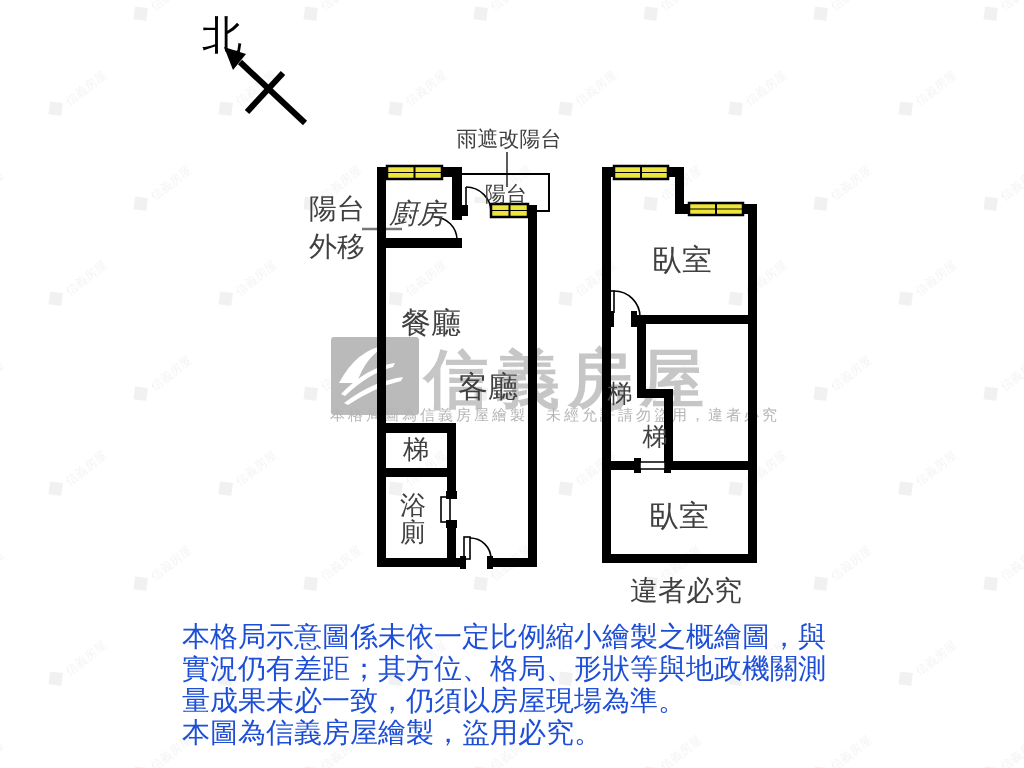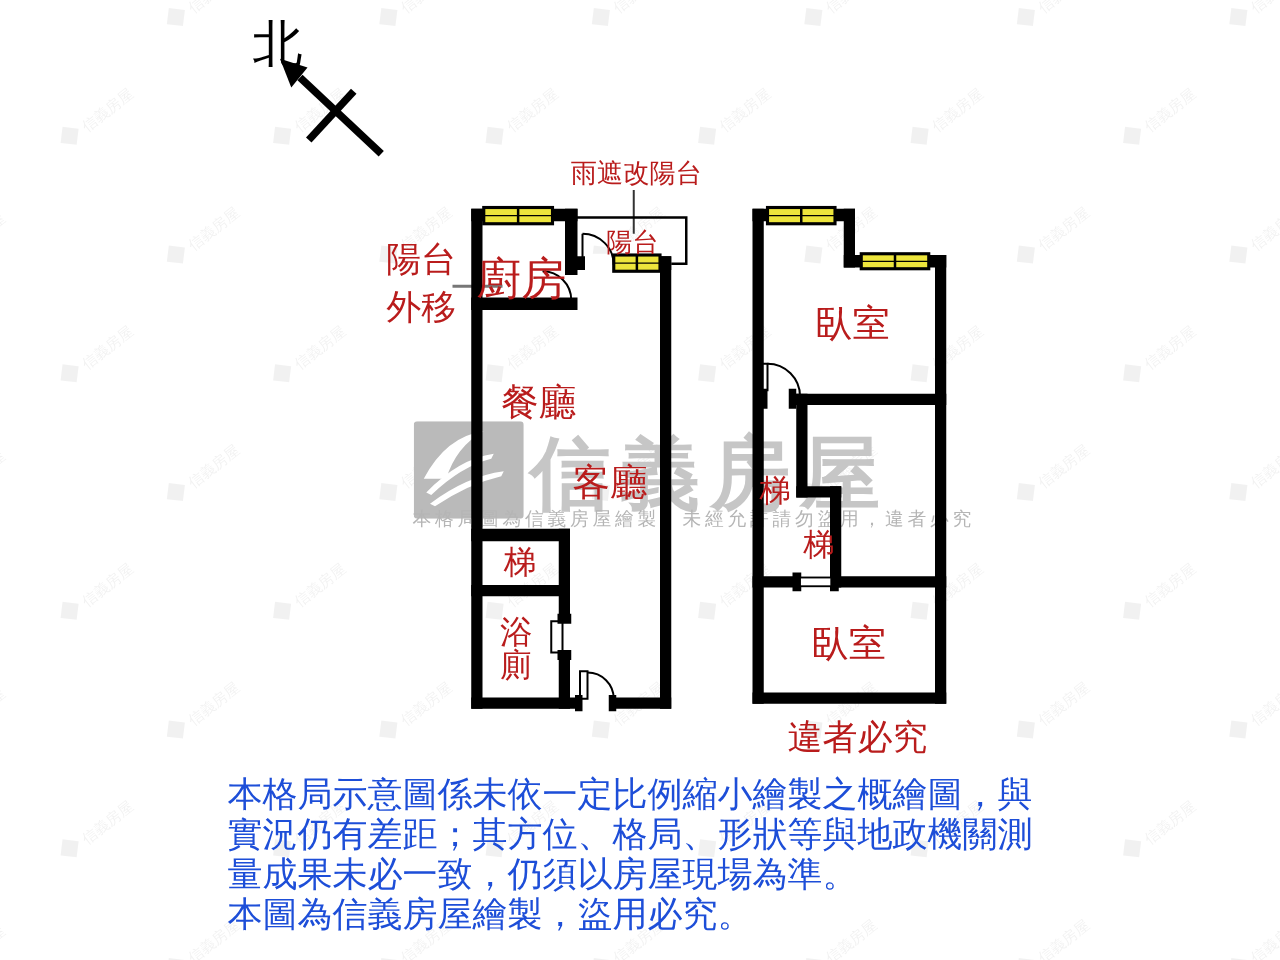--- a/index.html
+++ b/index.html
@@ -7,21 +7,21 @@
           font-family:"Liberation Serif", serif;}
   .tile{position:absolute;opacity:0.05;transform:rotate(-38deg);font-size:12px;color:#000;
         white-space:nowrap;font-family:"Liberation Sans", sans-serif;}
   .tile .dia{display:inline-block;width:13px;height:13px;background:#000;transform:rotate(45deg);margin-right:6px;}
   .wm-logo{position:absolute;left:331px;top:337px;width:88px;height:78px;}
   .wm-brand{position:absolute;left:424px;top:336px;width:290px;font-size:64px;font-weight:bold;
             letter-spacing:8px;color:#c6c6c6;white-space:nowrap;}
   .wm-notice{position:absolute;left:330px;top:406px;font-size:15px;letter-spacing:3px;color:#b5b5b5;
              white-space:nowrap;}
   .plan-svg{position:absolute;left:0;top:0;}
-  .lbl{position:absolute;color:#b91c1c;white-space:nowrap;transform:translate(-50%,-50%);line-height:1.15;}
+  .lbl{position:absolute;color:#404040;white-space:nowrap;transform:translate(-50%,-50%);line-height:1.15;}
   .lbl.pre{white-space:pre-line;text-align:center;}
   .lbl.vert{white-space:normal;width:28px;word-break:break-all;text-align:left;line-height:27px;}
   .north-lbl{position:absolute;left:202px;top:8px;font-size:40px;color:#000;}
   .disclaimer{position:absolute;left:182px;top:621px;font-size:28px;line-height:32px;color:#1d4ed8;}
   .disclaimer div{white-space:nowrap;}
 </style>
 </head>
 <body>
 
 <div class="canvas">
@@ -194,21 +194,21 @@
       <line x1="689" y1="209" x2="743" y2="209" stroke-width="1"></line>
       <line x1="716" y1="203" x2="716" y2="215" stroke-width="2"></line>
     </g>
   </svg>
 
   <div class="north-lbl">北</div>
 
   <div class="lbl" style="left:509px;top:139px;font-size:21px;">雨遮改陽台</div>
   <div class="lbl pre" style="left:337px;top:228px;font-size:28px;line-height:38px;">陽台
 外移</div>
-  <div class="lbl" style="left:417px;top:224px;font-size:36px;">廚房</div>
+  <div class="lbl" style="left:417px;top:214px;font-size:28px;font-style:italic;">廚房</div>
   <div class="lbl" style="left:506px;top:194px;font-size:21px;">陽台</div>
   <div class="lbl" style="left:431px;top:291px;font-size:30px;margin-top:32px;">餐廳</div>
   <div class="lbl" style="left:488px;top:387px;font-size:30px;">客廳</div>
   <div class="lbl" style="left:416px;top:450px;font-size:26px;">梯</div>
   <div class="lbl vert" style="left:414px;top:519px;font-size:26px;">浴廁</div>
 
   <div class="lbl" style="left:682px;top:260px;font-size:30px;">臥室</div>
   <div class="lbl" style="left:620px;top:394px;font-size:25px;">梯</div>
   <div class="lbl" style="left:655px;top:437px;font-size:25px;">梯</div>
   <div class="lbl" style="left:679px;top:516px;font-size:30px;">臥室</div>

